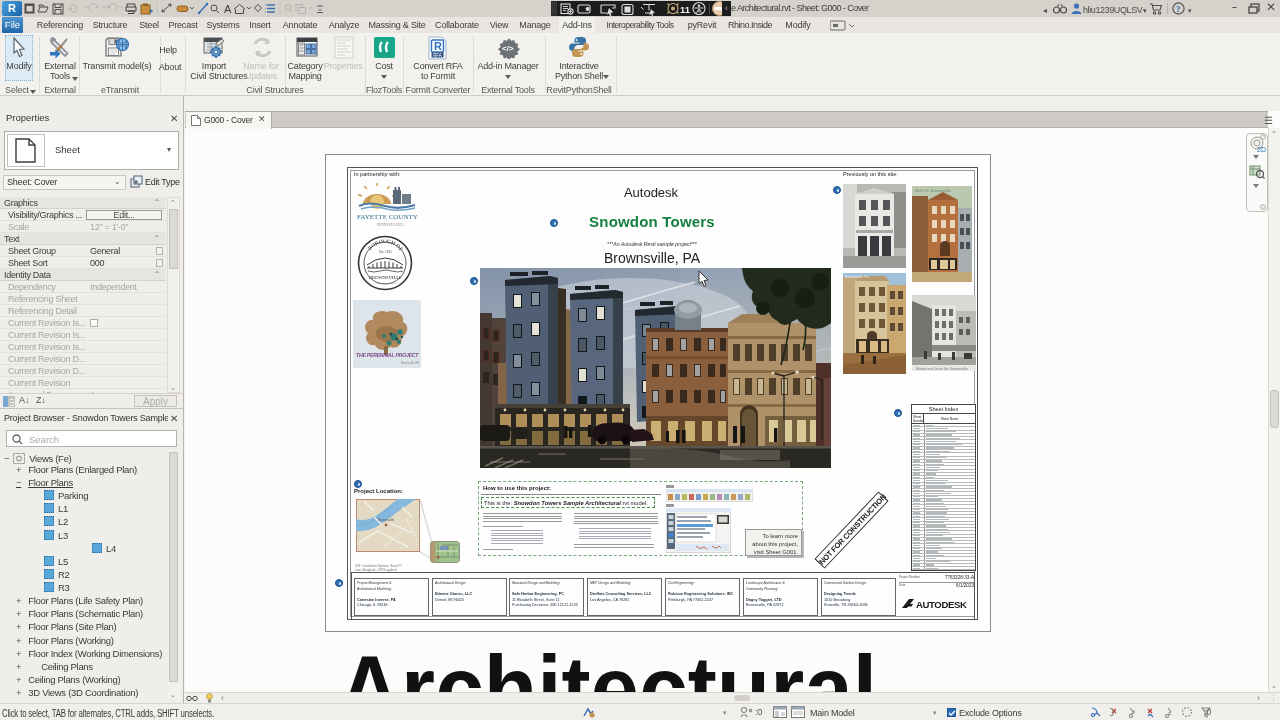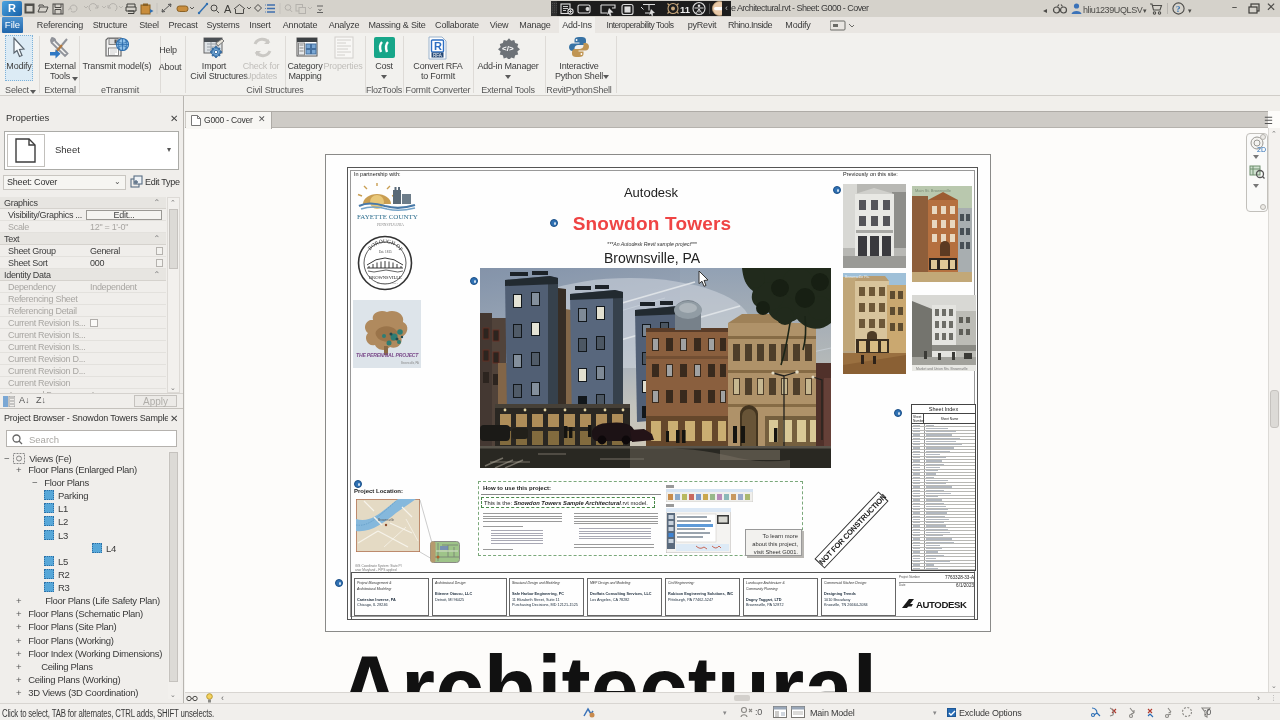--- a/index.html
+++ b/index.html
@@ -262,21 +262,21 @@
     </svg>
     <div class="btxt" style="left:214px;top:28px;">Import</div>
     <div class="btxt" style="left:219px;top:38px;">Civil Structures</div>
     <svg class="abs" style="left:251px;top:3px;" width="23" height="23" viewBox="0 0 23 23">
         <g fill="none" stroke="#cac8c4" stroke-width="3">
           <path d="M4 8 a8 8 0 0 1 14 -1"></path>
           <path d="M19 15 a8 8 0 0 1 -14 1"></path>
         </g>
         <path d="M18 3 v5 h-5 z M5 20 v-5 h5 z" fill="#cac8c4"></path>
       </svg>
-    <div class="btxt grey" style="left:261px;top:28px;">Check for</div>
+    <div class="btxt grey" style="left:261px;top:28px;">Name for</div>
     <div class="btxt grey" style="left:261px;top:38px;">Updates</div>
     <div class="rsep" style="left:285px;"></div>
     <svg class="abs" style="left:296px;top:3px;" width="22" height="24" viewBox="0 0 22 24">
       <rect x="1" y="2" width="20" height="18" fill="#fff" stroke="#555"></rect>
       <rect x="1" y="2" width="20" height="4" fill="#3c4043"></rect>
       <rect x="2.5" y="7" width="6" height="12" fill="#e8eaec" stroke="#888"></rect>
       <path d="M3.5 9 h4 M3.5 12 h4 M3.5 15 h4" stroke="#888"></path>
       <g fill="#7aa7d4" stroke="#45709f">
           <rect x="10" y="8" width="4.5" height="4.5"></rect>
           <rect x="15.5" y="8" width="4.5" height="4.5"></rect>
@@ -457,30 +457,30 @@
             <path d="M7 7 l3 3" stroke="#666" stroke-width="1.3"></path>
           </svg>
         <span class="abs" style="left:22px;top:3px;color:#a9a7a3;font-size:9.5px;">Search</span>
       </div>
       <div id="tree">
         <div class="treerow" style="left:4px;top:42px;"><span style="color:#555;">−</span><svg style="position:relative;top:2px;margin-left:4px;" width="12" height="11" viewBox="0 0 12 11">
               <rect x="0.5" y="0.5" width="11" height="10" fill="none" stroke="#888" stroke-dasharray="2 1"></rect>
               <circle cx="6" cy="5.5" r="2.5" fill="none" stroke="#888"></circle>
             </svg><span style="margin-left:4px;">Views (Fe)</span></div>
         <div class="treerow" style="left:16px;top:55px;"><span style="color:#555;">+</span><span style="margin-left:7px;">Floor Plans (Enlarged Plan)</span></div>
-        <div class="treerow" style="left:32px;top:68px;"><span style="color:#555;">−</span><span style="margin-left:7px;">Floor Plans</span></div>
+        <div class="treerow" style="left:16px;top:68px;text-decoration:underline;"><span style="color:#555;">−</span><span style="margin-left:7px;">Floor Plans</span></div>
         <div class="treerow" style="left:44px;top:81px;"><span class="fpicon"></span><span style="margin-left:4px;">Parking</span></div>
         <div class="treerow" style="left:44px;top:94px;"><span class="fpicon"></span><span style="margin-left:4px;">L1</span></div>
         <div class="treerow" style="left:44px;top:107px;"><span class="fpicon"></span><span style="margin-left:4px;">L2</span></div>
         <div class="treerow" style="left:44px;top:121px;"><span class="fpicon"></span><span style="margin-left:4px;">L3</span></div>
         <div class="treerow" style="left:44px;top:134px;margin-left:48px;"><span class="fpicon"></span><span style="margin-left:4px;">L4</span></div>
         <div class="treerow" style="left:44px;top:147px;"><span class="fpicon"></span><span style="margin-left:4px;">L5</span></div>
         <div class="treerow" style="left:44px;top:160px;"><span class="fpicon"></span><span style="margin-left:4px;">R2</span></div>
         <div class="treerow" style="left:44px;top:173px;"><span class="fpicon"></span><span style="margin-left:4px;">R3</span></div>
-        <div class="treerow" style="left:16px;top:186px;"><span style="color:#555;">+</span><span style="margin-left:24px;">Floor Plans (Life Safety Plan)</span></div>
+        <div class="treerow" style="left:16px;top:186px;"><span style="color:#555;">+</span><span style="margin-left:7px;">Floor Plans (Life Safety Plan)</span></div>
         <div class="treerow" style="left:16px;top:199px;"><span style="color:#555;">+</span><span style="margin-left:7px;">Floor Plans (Schematic Plan)</span></div>
         <div class="treerow" style="left:16px;top:212px;"><span style="color:#555;">+</span><span style="margin-left:7px;">Floor Plans (Site Plan)</span></div>
         <div class="treerow" style="left:16px;top:226px;"><span style="color:#555;">+</span><span style="margin-left:7px;">Floor Plans (Working)</span></div>
         <div class="treerow" style="left:16px;top:239px;"><span style="color:#555;">+</span><span style="margin-left:7px;">Floor Index (Working Dimensions)</span></div>
         <div class="treerow" style="left:16px;top:252px;"><span style="color:#555;">+</span><span style="margin-left:20px;">Ceiling Plans</span></div>
         <div class="treerow" style="left:16px;top:265px;"><span style="color:#555;">+</span><span style="margin-left:7px;">Ceiling Plans (Working)</span></div>
         <div class="treerow" style="left:16px;top:278px;"><span style="color:#555;">+</span><span style="margin-left:7px;">3D Views (3D Coordination)</span></div>
       </div>
       <div class="abs" style="left:168px;top:41px;width:13px;height:249px;background:#f2f0ed;">
         <div class="abs" style="left:1px;top:2px;width:9px;height:230px;background:#dcdad6;border:1px solid #c5c2be;"></div>
@@ -558,21 +558,21 @@
                 <circle cx="49" cy="37" r="1.2"></circle>
               </g>
           <rect x="31" y="46" width="4" height="9" fill="#8a6a44"></rect>
         </g>
         <text x="3" y="57" font-size="5.1" fill="#7a4a8a" font-family="Liberation Sans" font-weight="bold" font-style="italic" letter-spacing="-0.2">THE PERENNIAL PROJECT</text>
         <text x="48" y="64" font-size="2.6" fill="#888">Brownsville, PA</text>
       </svg>
 
       <div class="abs" style="left:205px;top:30px;width:240px;text-align:center;font-size:13px;color:#222;">Autodesk</div>
       <div class="bluecirc" style="left:224px;top:64px;"></div>
-      <div class="abs" style="left:206px;top:58px;width:240px;text-align:center;font-size:19px;font-weight:bold;color:#ef4444;letter-spacing:0.2px;">Snowdon Towers</div>
+      <div class="abs" style="left:206px;top:58px;width:240px;text-align:center;font-size:15px;font-weight:bold;color:#15803d;letter-spacing:0.2px;">Snowdon Towers</div>
       <div class="abs" style="left:206px;top:86px;width:240px;text-align:center;font-size:5.2px;font-style:italic;color:#333;">***An Autodesk Revit sample project***</div>
       <div class="abs" style="left:206px;top:95px;width:240px;text-align:center;font-size:14px;color:#222;">Brownsville, PA</div>
 
       <div class="bluecirc" style="left:144px;top:122px;"></div>
       <div id="render" class="abs" style="left:154px;top:113px;width:351px;height:200px;">
       <svg width="351" height="200" viewBox="0 0 351 200">
         <defs>
           <linearGradient id="sky" x1="0" y1="0" x2="0.35" y2="1">
             <stop offset="0" stop-color="#8c9cb3"></stop>
                   <stop offset="0.45" stop-color="#aab5c6"></stop>

